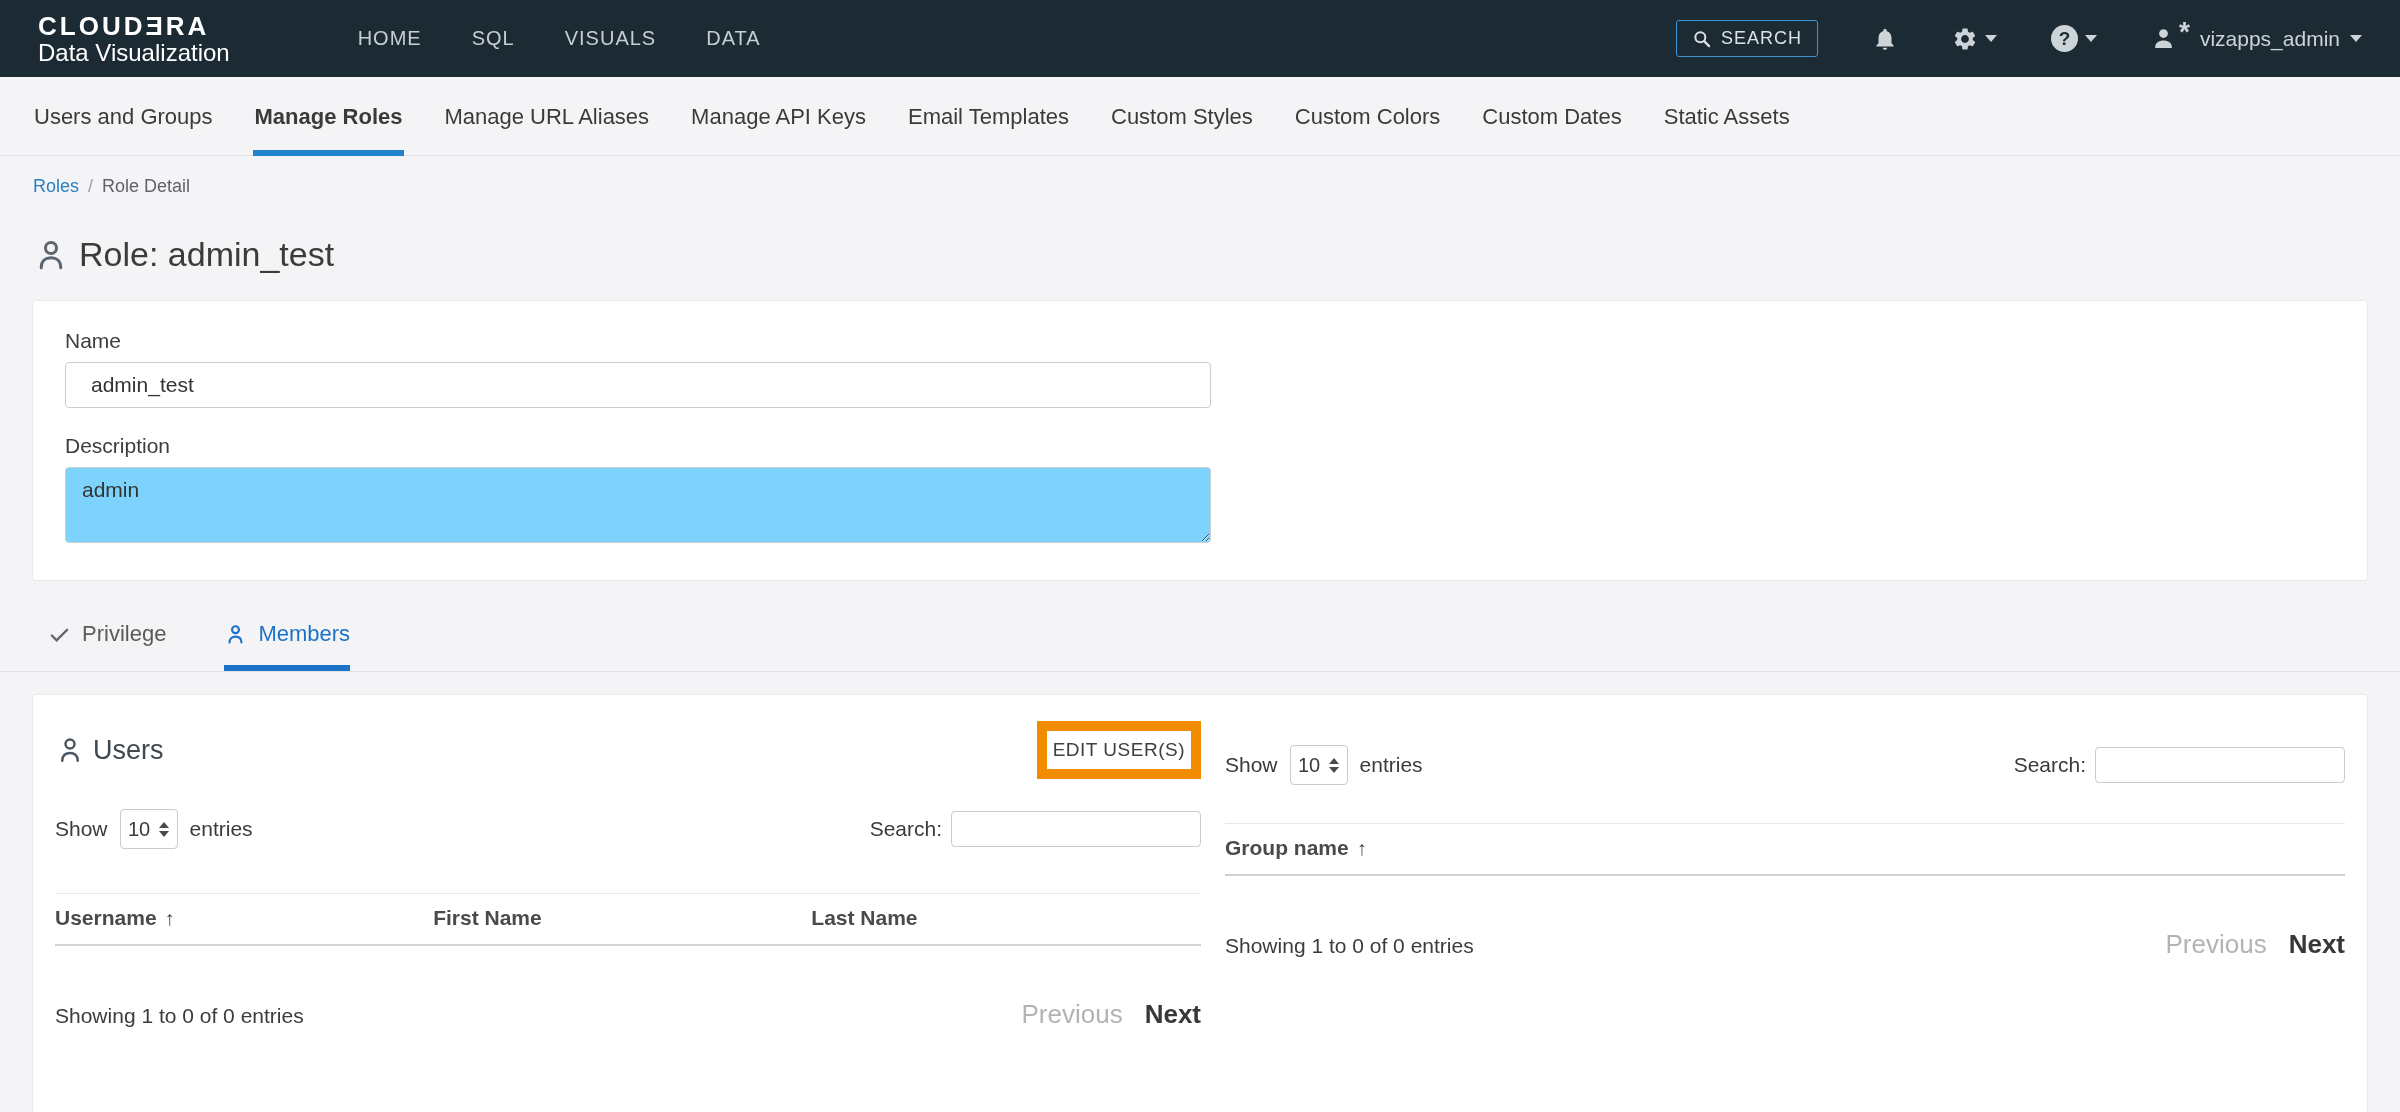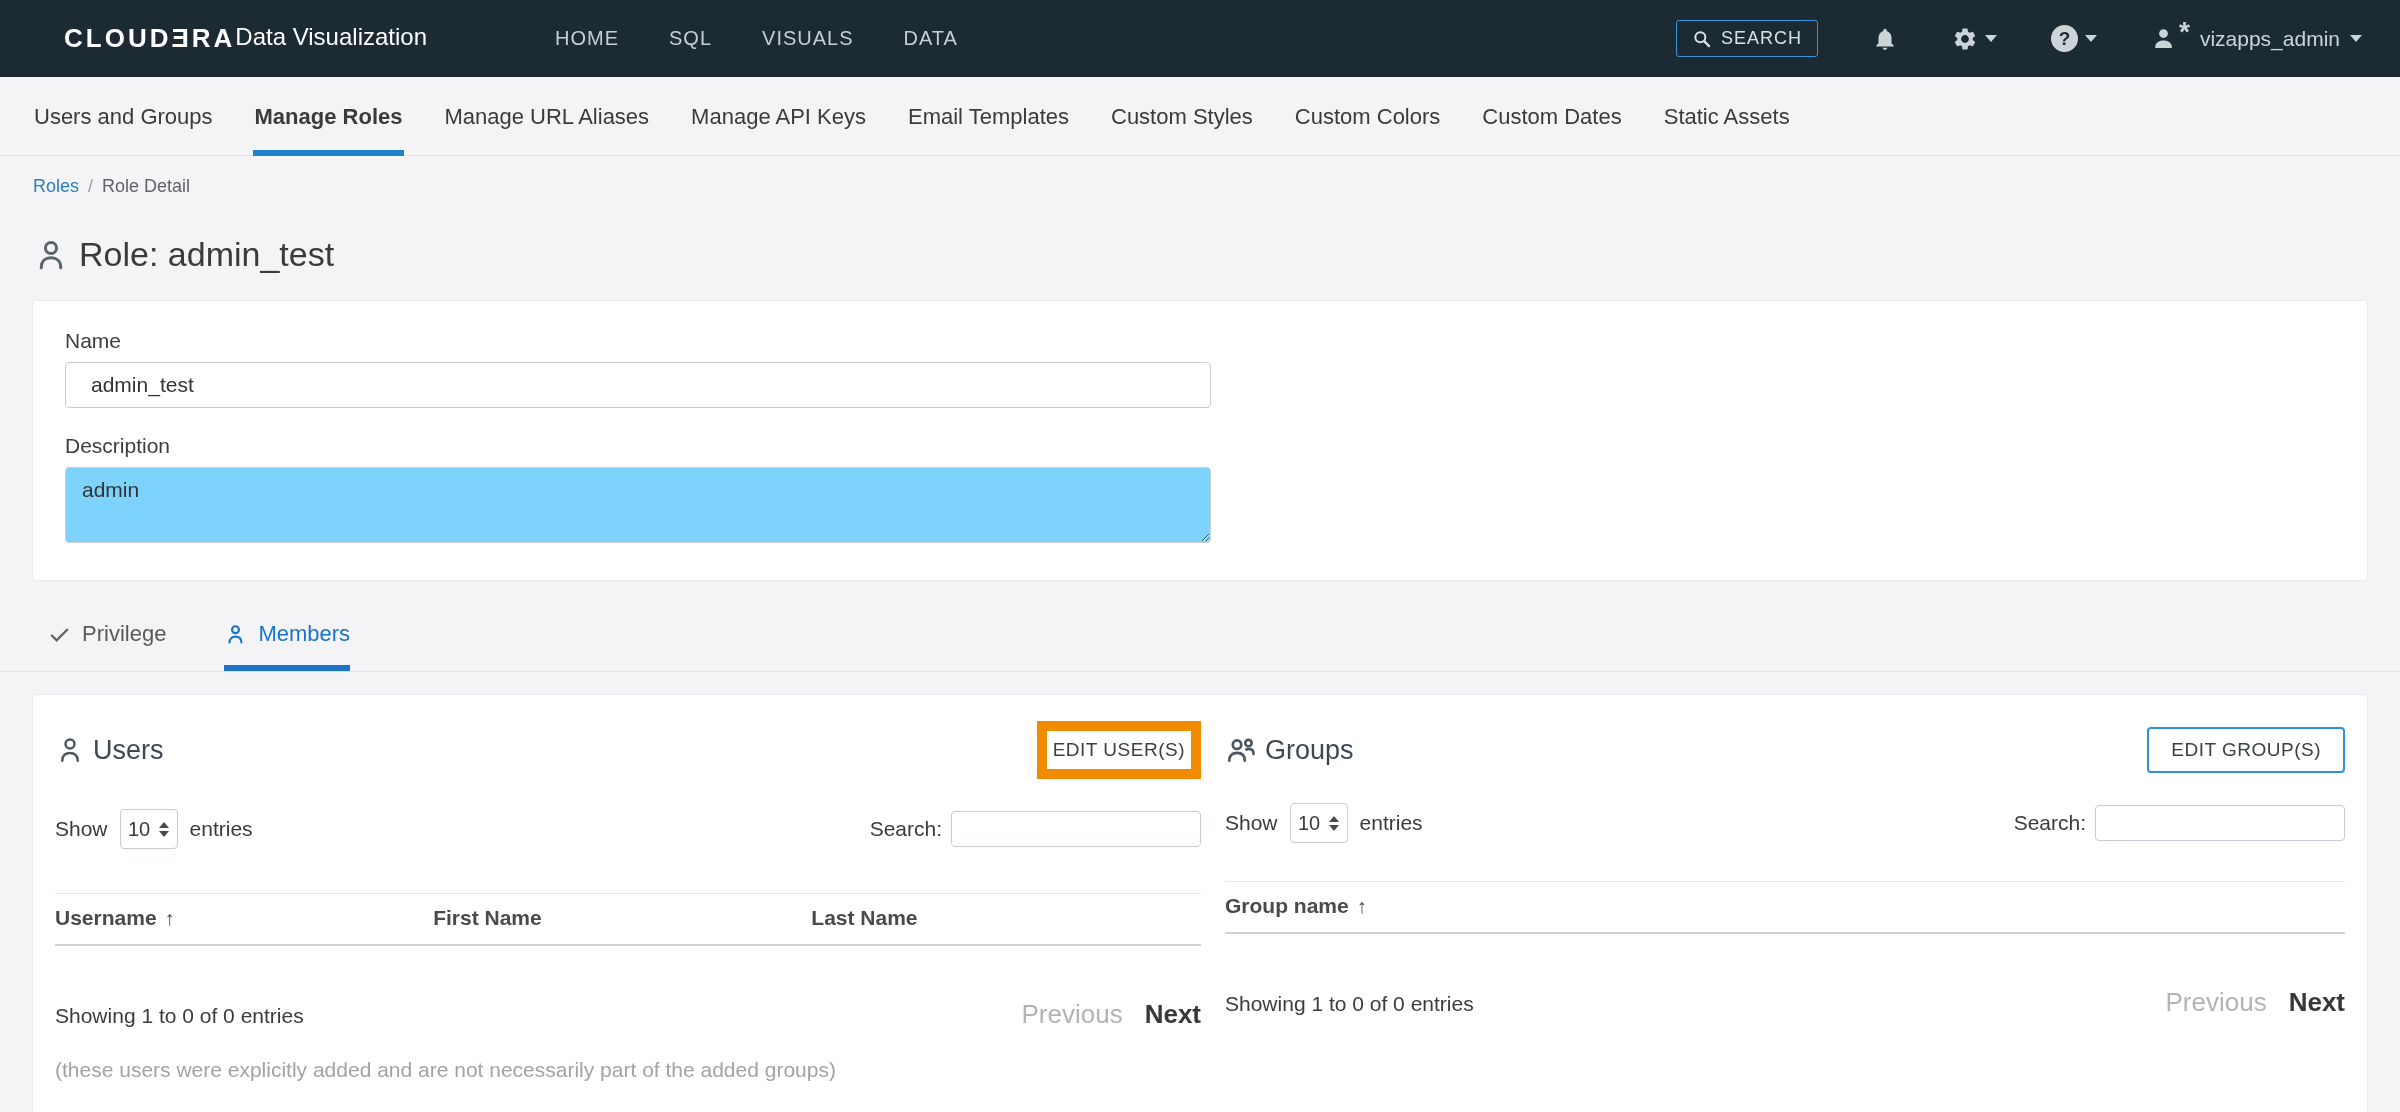--- a/index.html
+++ b/index.html
@@ -10,21 +10,21 @@
     color:#3c3c3c;
     font-size:21px;
   }
 
   
   .navbar {
     height:77px; background:#1b2a33;
     display:flex; align-items:center;
     padding:0 38px;
   }
-  .logo { display:flex; flex-direction:row; justify-content:center; line-height:1.08;margin-left:26px; }
+  .logo { display:flex; flex-direction:column; justify-content:center; line-height:1.08; }
   .logo .l1 { color:#ffffff; font-weight:bold; font-size:26px; letter-spacing:3px; }
   .logo .l2 { color:#ffffff; font-size:24px; font-weight:normal; }
   .nav-items { display:flex; gap:50px; margin-left:128px; }
   .nav-item { color:#c7ced3; font-size:20px; letter-spacing:1px; cursor:pointer; }
   .nav-right { margin-left:auto; display:flex; align-items:center; gap:54px; }
   .search-btn {
     display:flex; align-items:center; gap:9px;
     border:1px solid #3e93d6; border-radius:3px;
     padding:7px 15px; color:#dbe2e6; font-size:18px; letter-spacing:1px;
     background:transparent; cursor:pointer;
@@ -305,38 +305,23 @@
     </table>
 
     <div class="table-footer">
       <span class="showing">Showing 1 to 0 of 0 entries</span>
       <span class="pagination">
         <span class="page-prev">Previous</span>
         <span class="page-next">Next</span>
       </span>
     </div>
 
-    <div class="panel-note">(these users were explicitly added and are not necessarily part of the added groups)</div>
   </div>
 
   <div class="col-groups">
-    <div class="panel-head">
-      <div class="panel-title">
-        <span>
-          <svg width="32" height="32" viewBox="0 0 24 24" fill="none" stroke="#4b5863" stroke-width="2" stroke-linecap="round">
-              <circle cx="9" cy="8" r="3.2"></circle>
-              <path d="M3.2 20c0-4 2.5-5.8 5.8-5.8s5.8 1.8 5.8 5.8"></path>
-              <circle cx="17.6" cy="6.8" r="2.4"></circle>
-              <path d="M16 11.6c.6-.3 1.1-.4 1.8-.4 2.2 0 3.6 1.4 3.6 3.8"></path>
-            </svg>
-        </span>
-        <span>Groups</span>
-      </div>
-      <button class="btn-outline">EDIT GROUP(S)</button>
-    </div>
 
 
     <div class="table-controls">
       <div class="show-group">
         <span>Show</span>
         <div class="page-select">
           <span class="val">10</span>
           <span class="spin">
               <span class="up"></span>
               <span class="down"></span>

